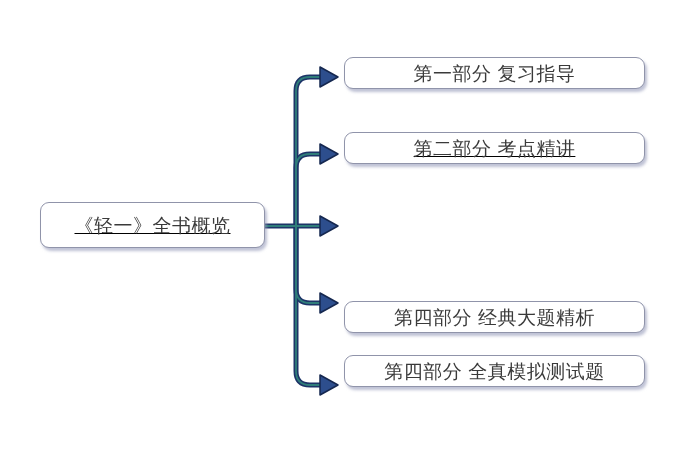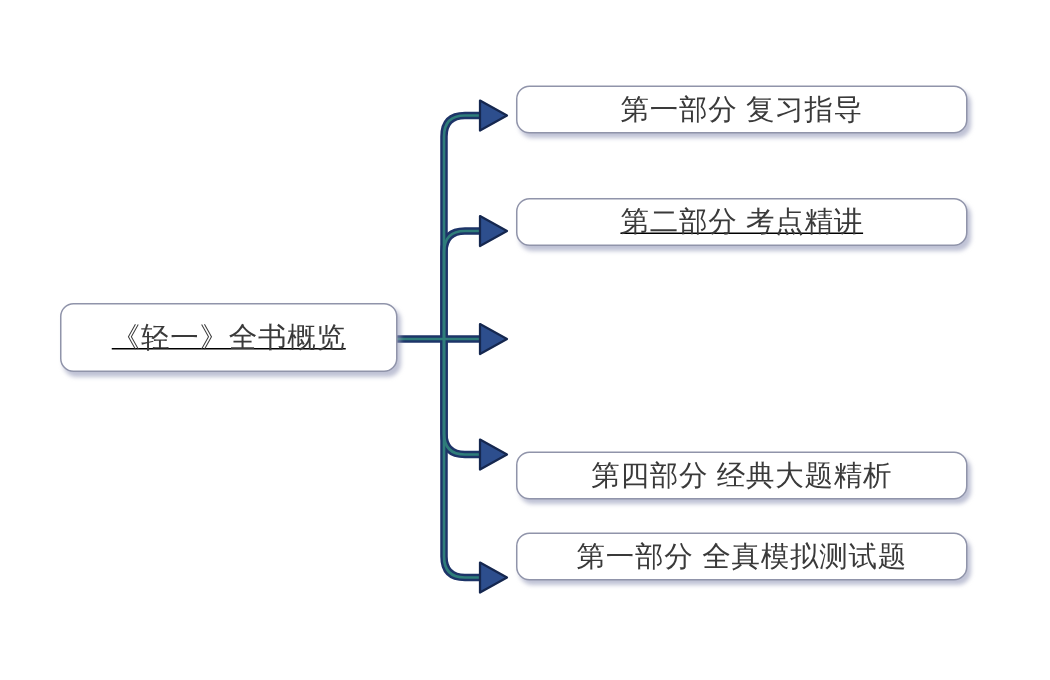--- a/index.html
+++ b/index.html
@@ -93,16 +93,16 @@
   <div class="node branch-node branch-2">
     <span class="node-label">第二部分 考点精讲</span>
   </div>
 
 
   <div class="node branch-node branch-4">
     <span class="node-label">第四部分 经典大题精析</span>
   </div>
 
   <div class="node branch-node branch-5">
-    <span class="node-label">第一部分 全真模拟测试题</span>
+    <span class="node-label">第四部分 全真模拟测试题</span>
   </div>
 
 </div>
 
 </body></html>

